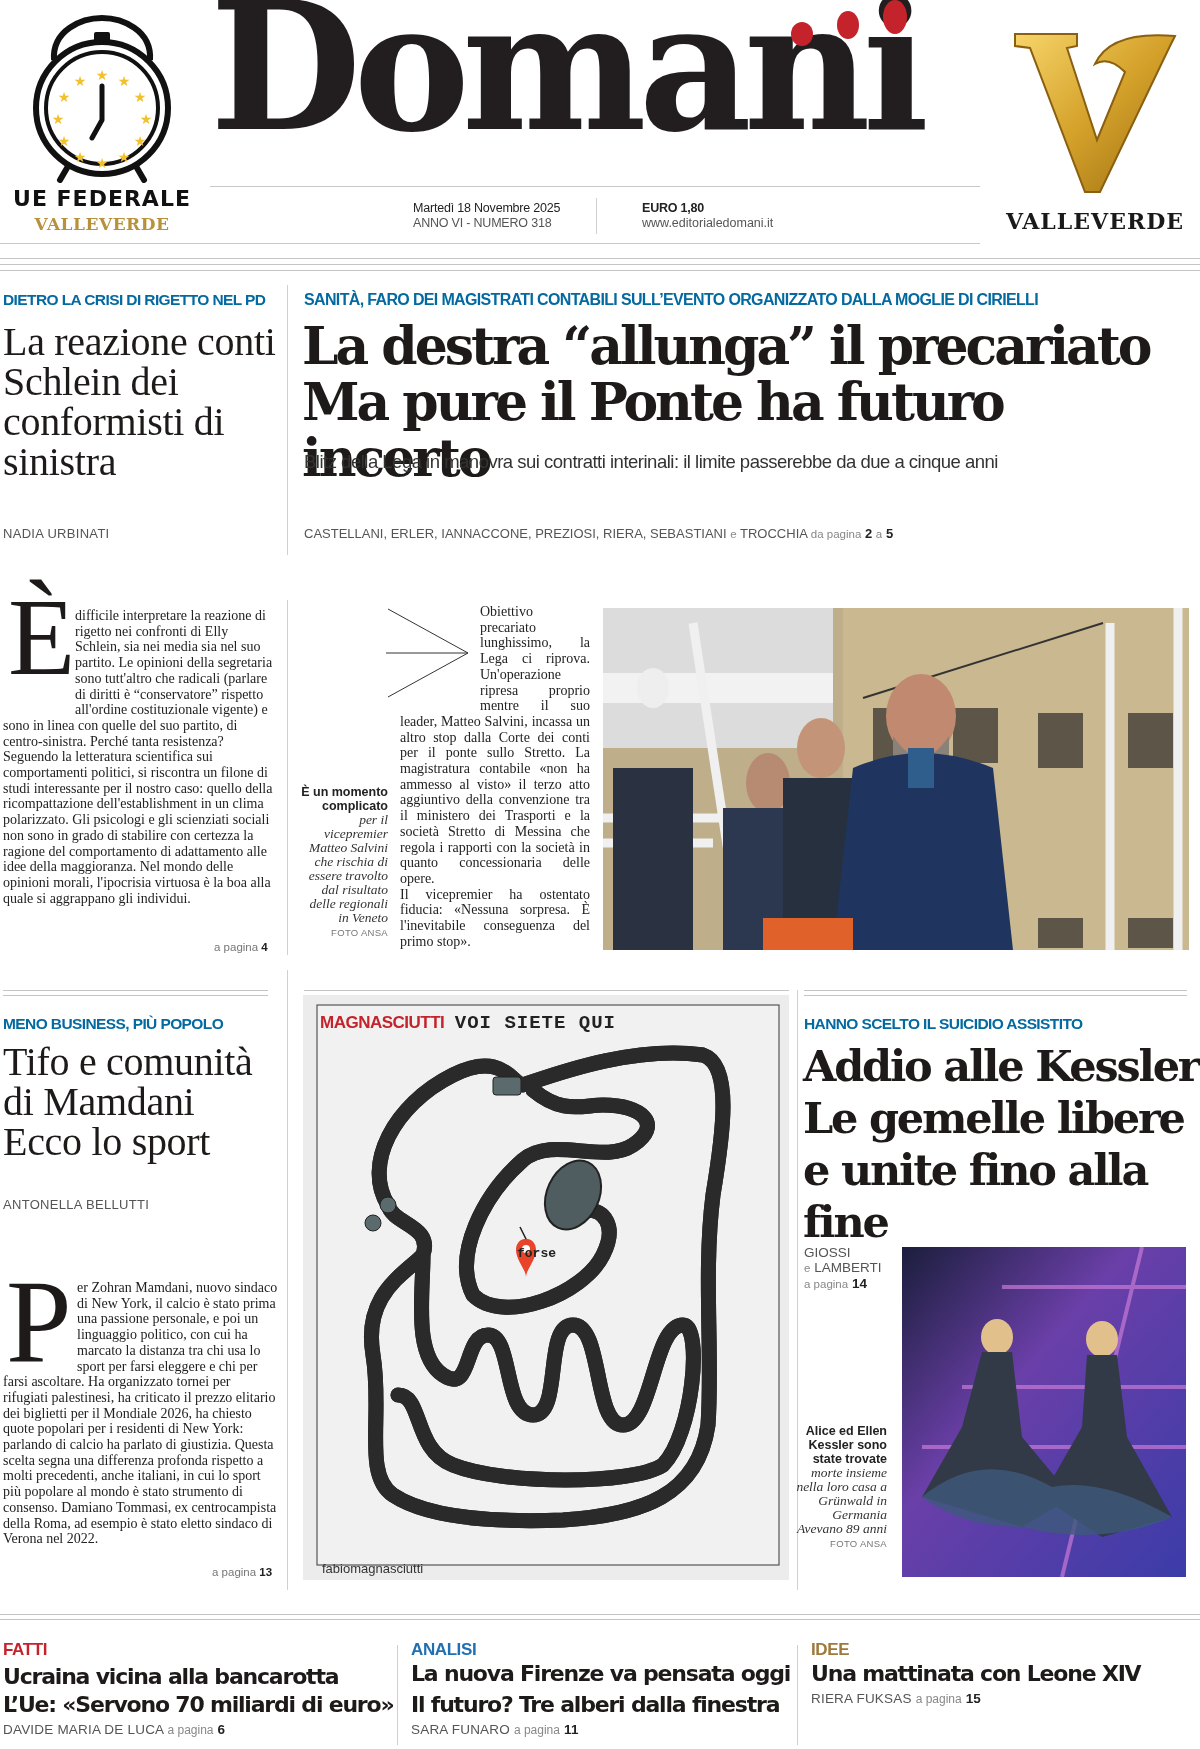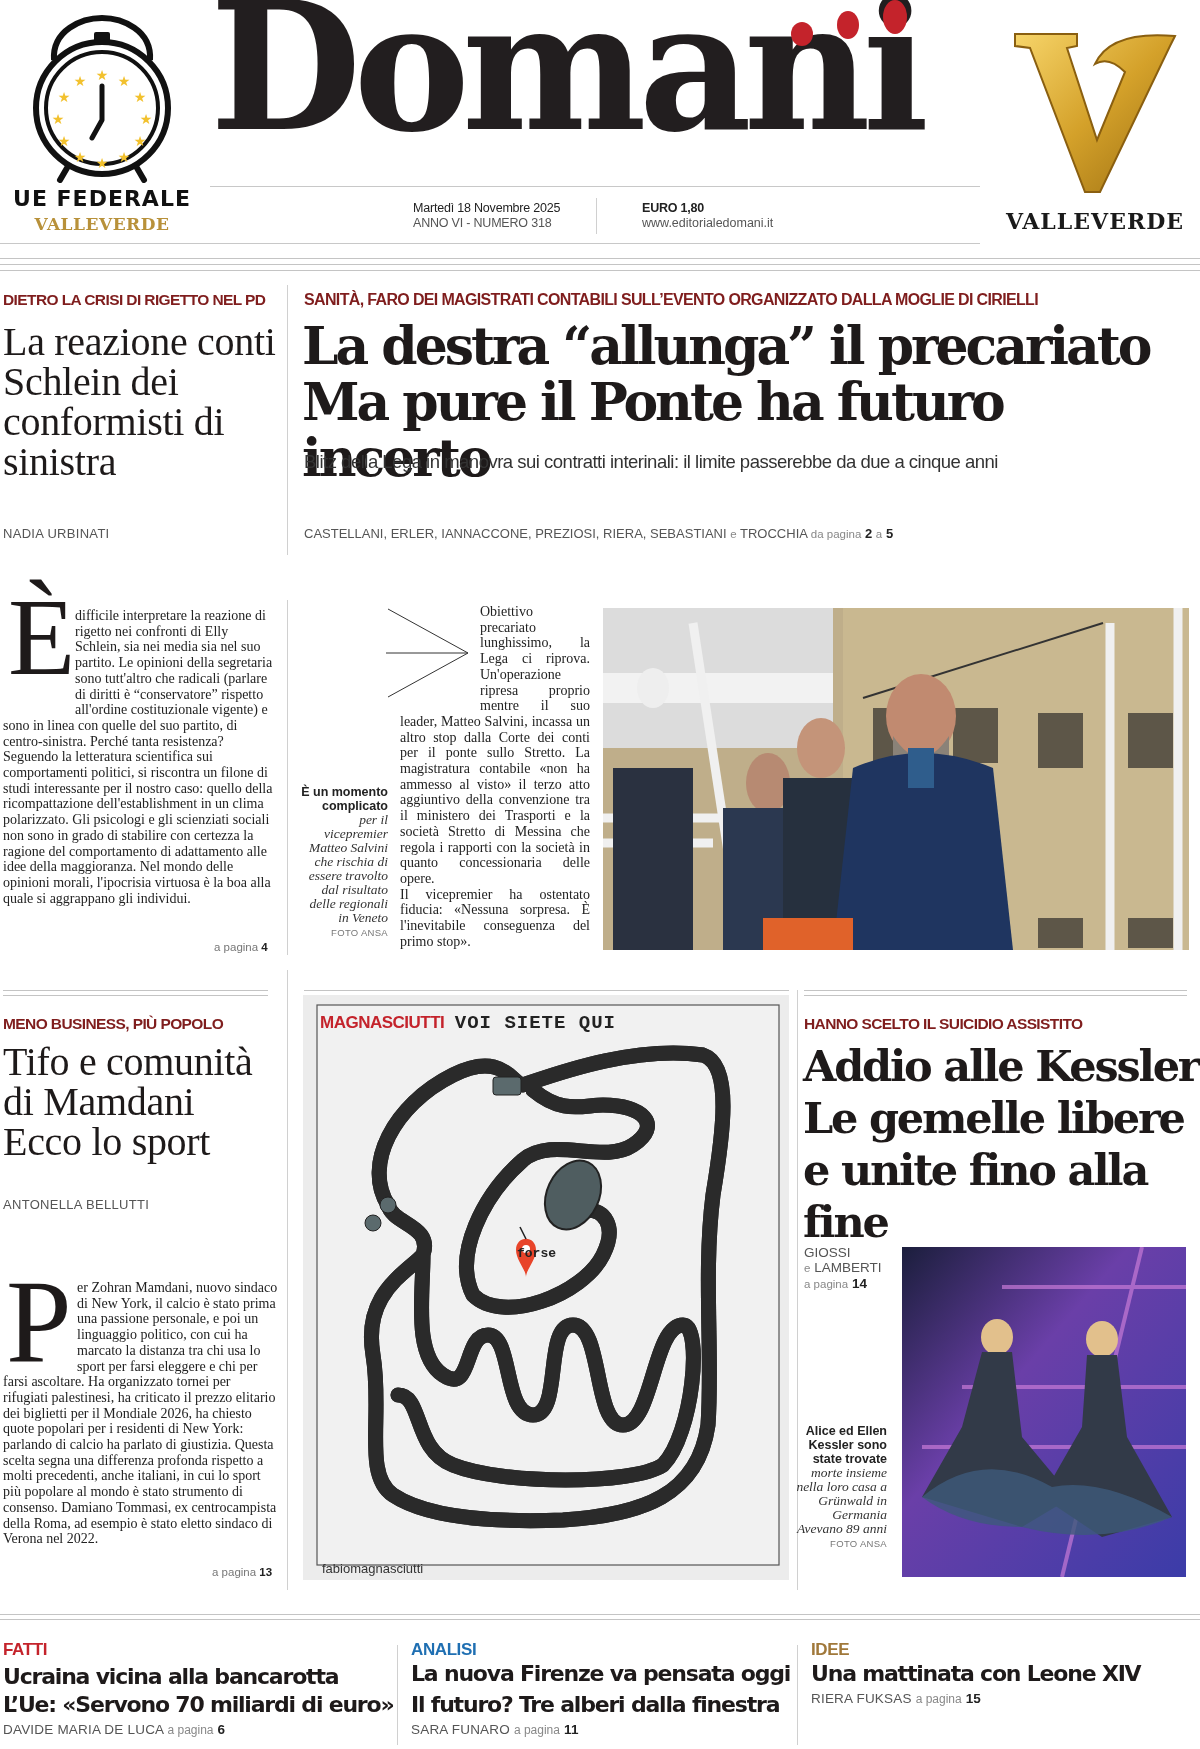--- a/index.html
+++ b/index.html
@@ -20,21 +20,21 @@
   .info-vsep { left: 596px; top: 198px; width: 1px; height: 36px; background: #bbb; }
   .info-price { left: 642px; top: 201px; font-size: 12.5px; font-weight: bold; color: #222; letter-spacing: -0.2px; }
   .info-url { left: 642px; top: 216px; font-size: 12.5px; color: #555; }
   .v-logo { left: 1005px; top: 22px; width: 175px; height: 175px; }
   .vv-word { left: 995px; top: 208px; width: 200px; text-align: center; font-family: "DejaVu Serif", serif; font-weight: 900; font-size: 22px; letter-spacing: 1px; color: #1a1a1a; }
 
   .triple-rule { left: 0; top: 258px; width: 1200px; height: 20px; }
   .triple-rule div { height: 1px; background: #c4c4c4; margin-bottom: 5px; }
 
   
-  .kicker { font-family: "Liberation Sans", sans-serif; font-weight: bold; color: #7f1d1d; font-size: 15.5px; letter-spacing: -0.6px; white-space: nowrap; }
+  .kicker { font-family: "Liberation Sans", sans-serif; font-weight: bold; color: #0369a1; font-size: 15.5px; letter-spacing: -0.6px; white-space: nowrap; }
   .headline-light { font-family: "Liberation Serif", serif; font-weight: normal; color: #1e1a1a; font-size: 40px; line-height: 40px; letter-spacing: -0.3px; }
   .headline-heavy { font-family: "DejaVu Serif", serif; font-weight: 900; color: #1e1a1a; letter-spacing: -2px; }
   .byline { font-family: "Liberation Sans", sans-serif; color: #555; font-size: 13px; letter-spacing: 0.3px; }
   .body-serif { font-family: "Liberation Serif", serif; color: #222; font-size: 14px; line-height: 15.7px; }
   .apage { font-family: "Liberation Sans", sans-serif; font-size: 11.5px; color: #777; }
   .apage b { color: #222; }
   .vrule { background: #d0d0d0; width: 1px; }
   .hrule2 { height: 6px; border-top: 1px solid #c4c4c4; border-bottom: 1px solid #c4c4c4; }
 
   

